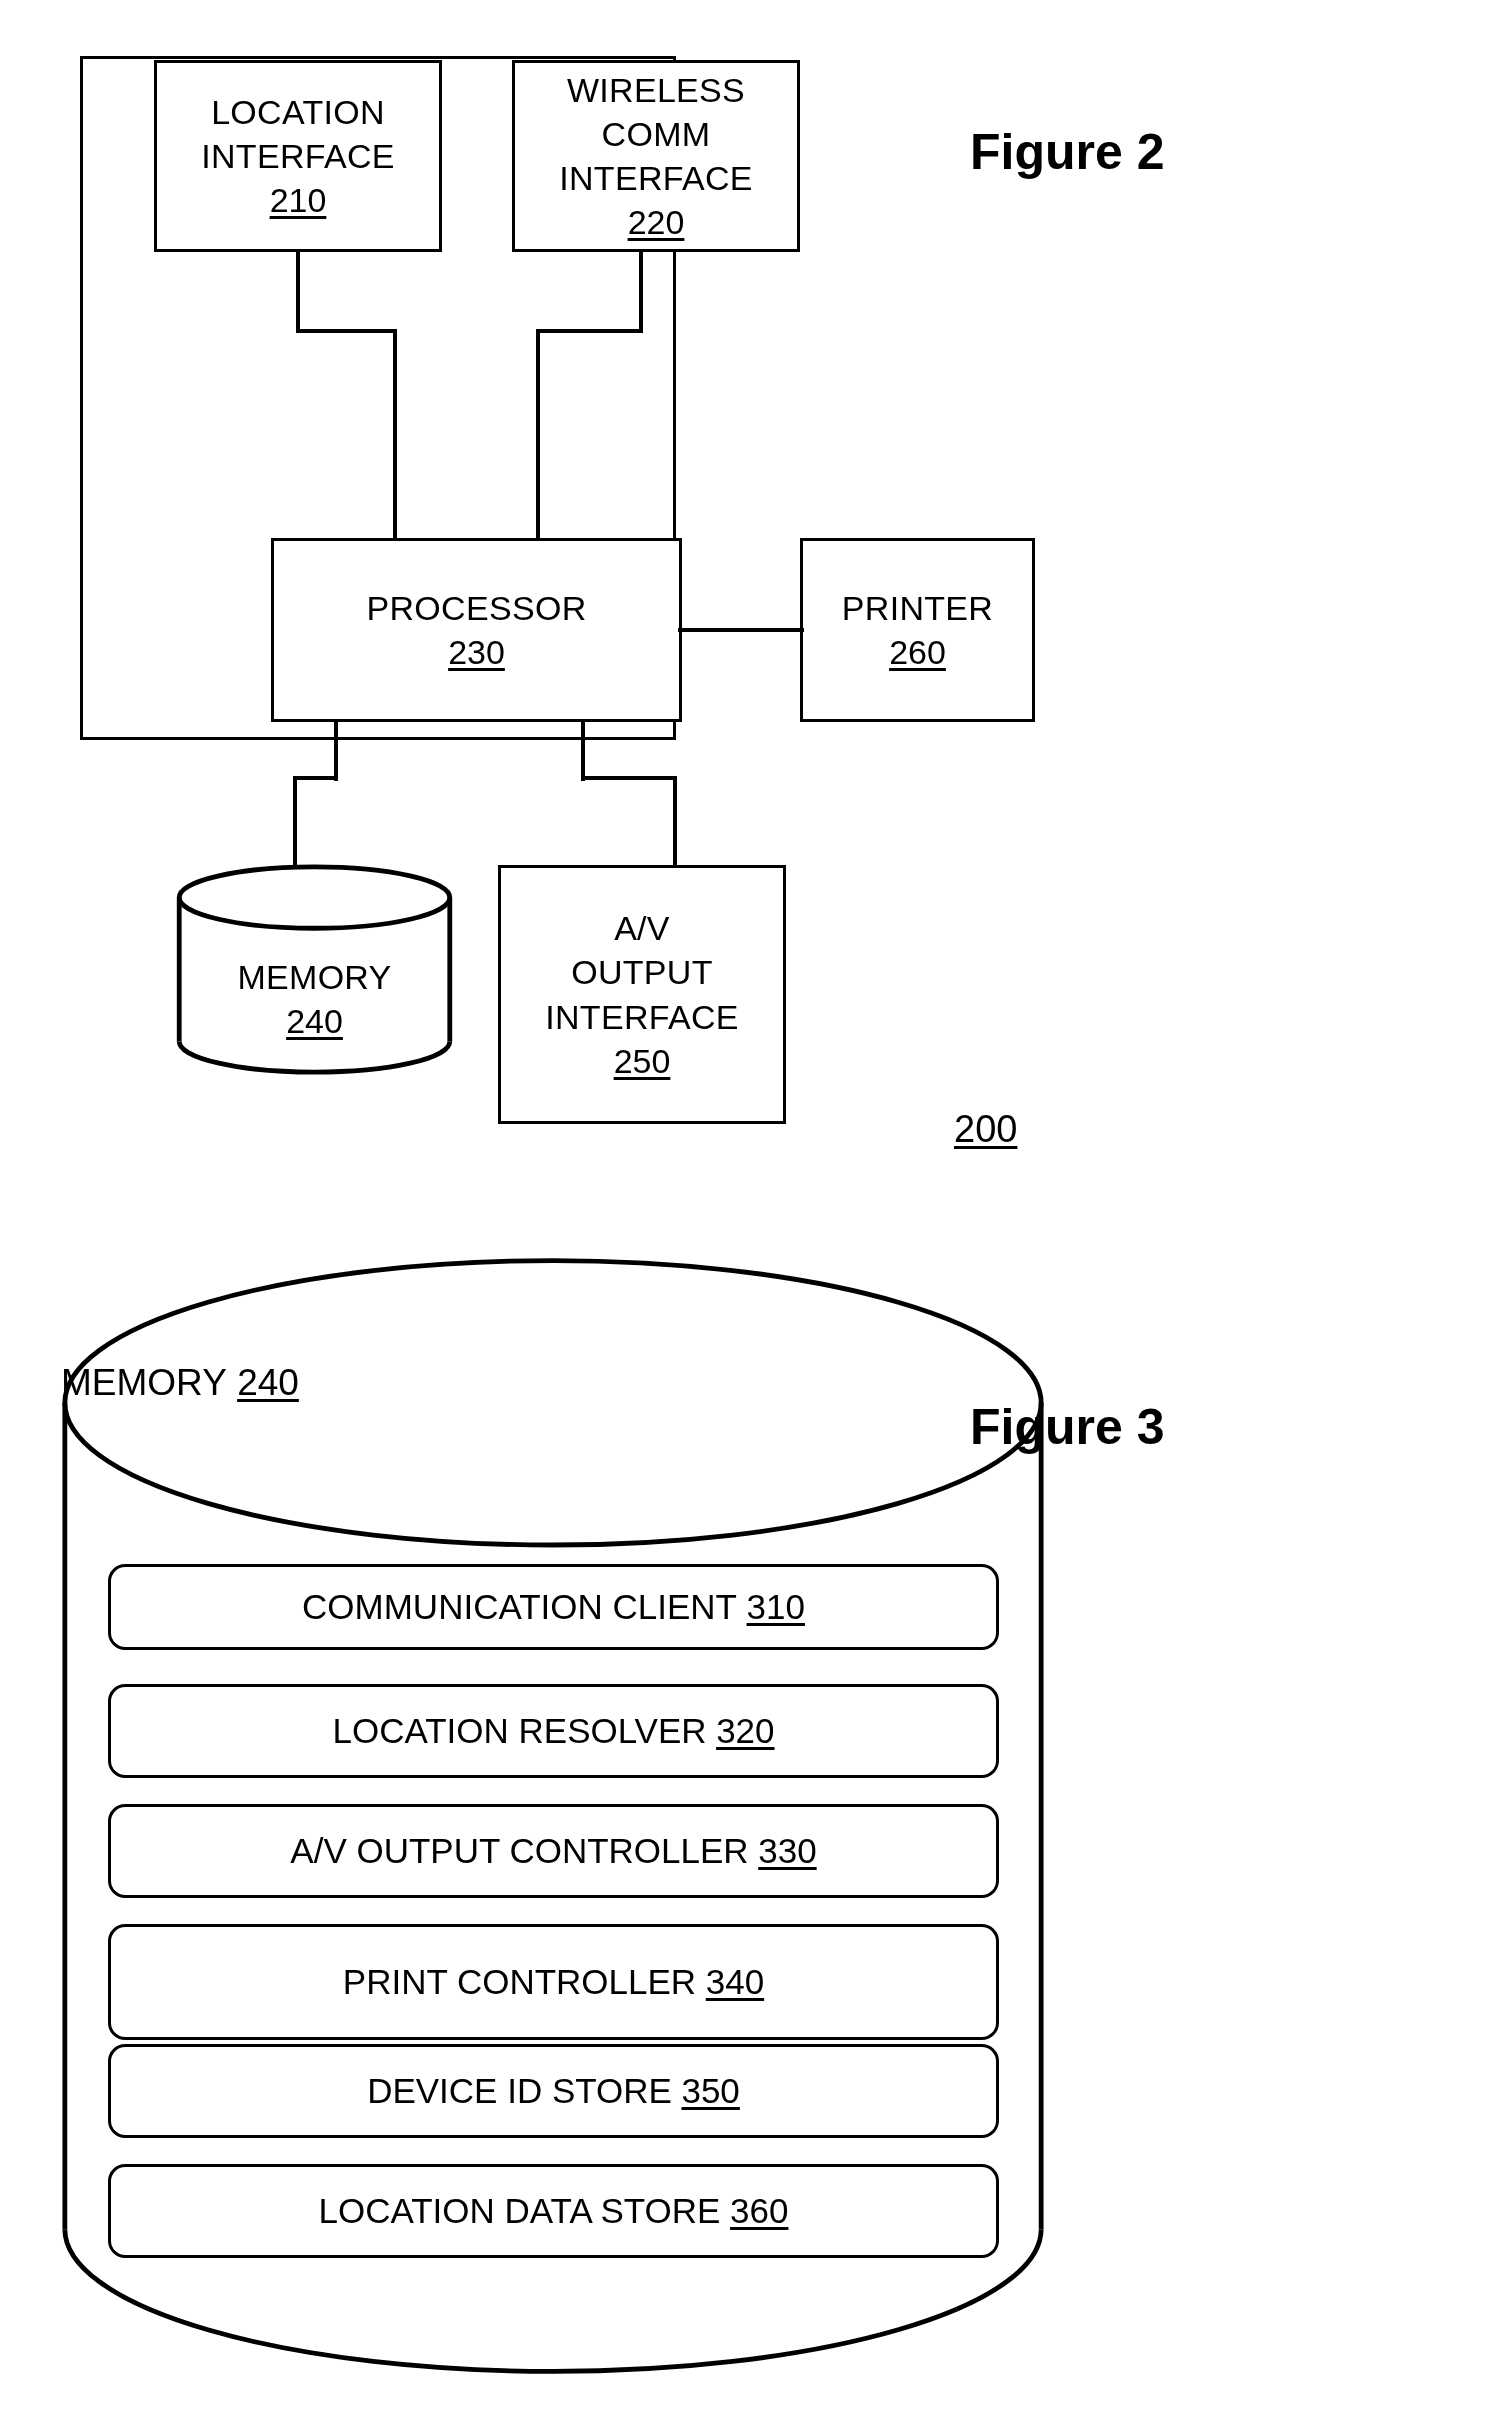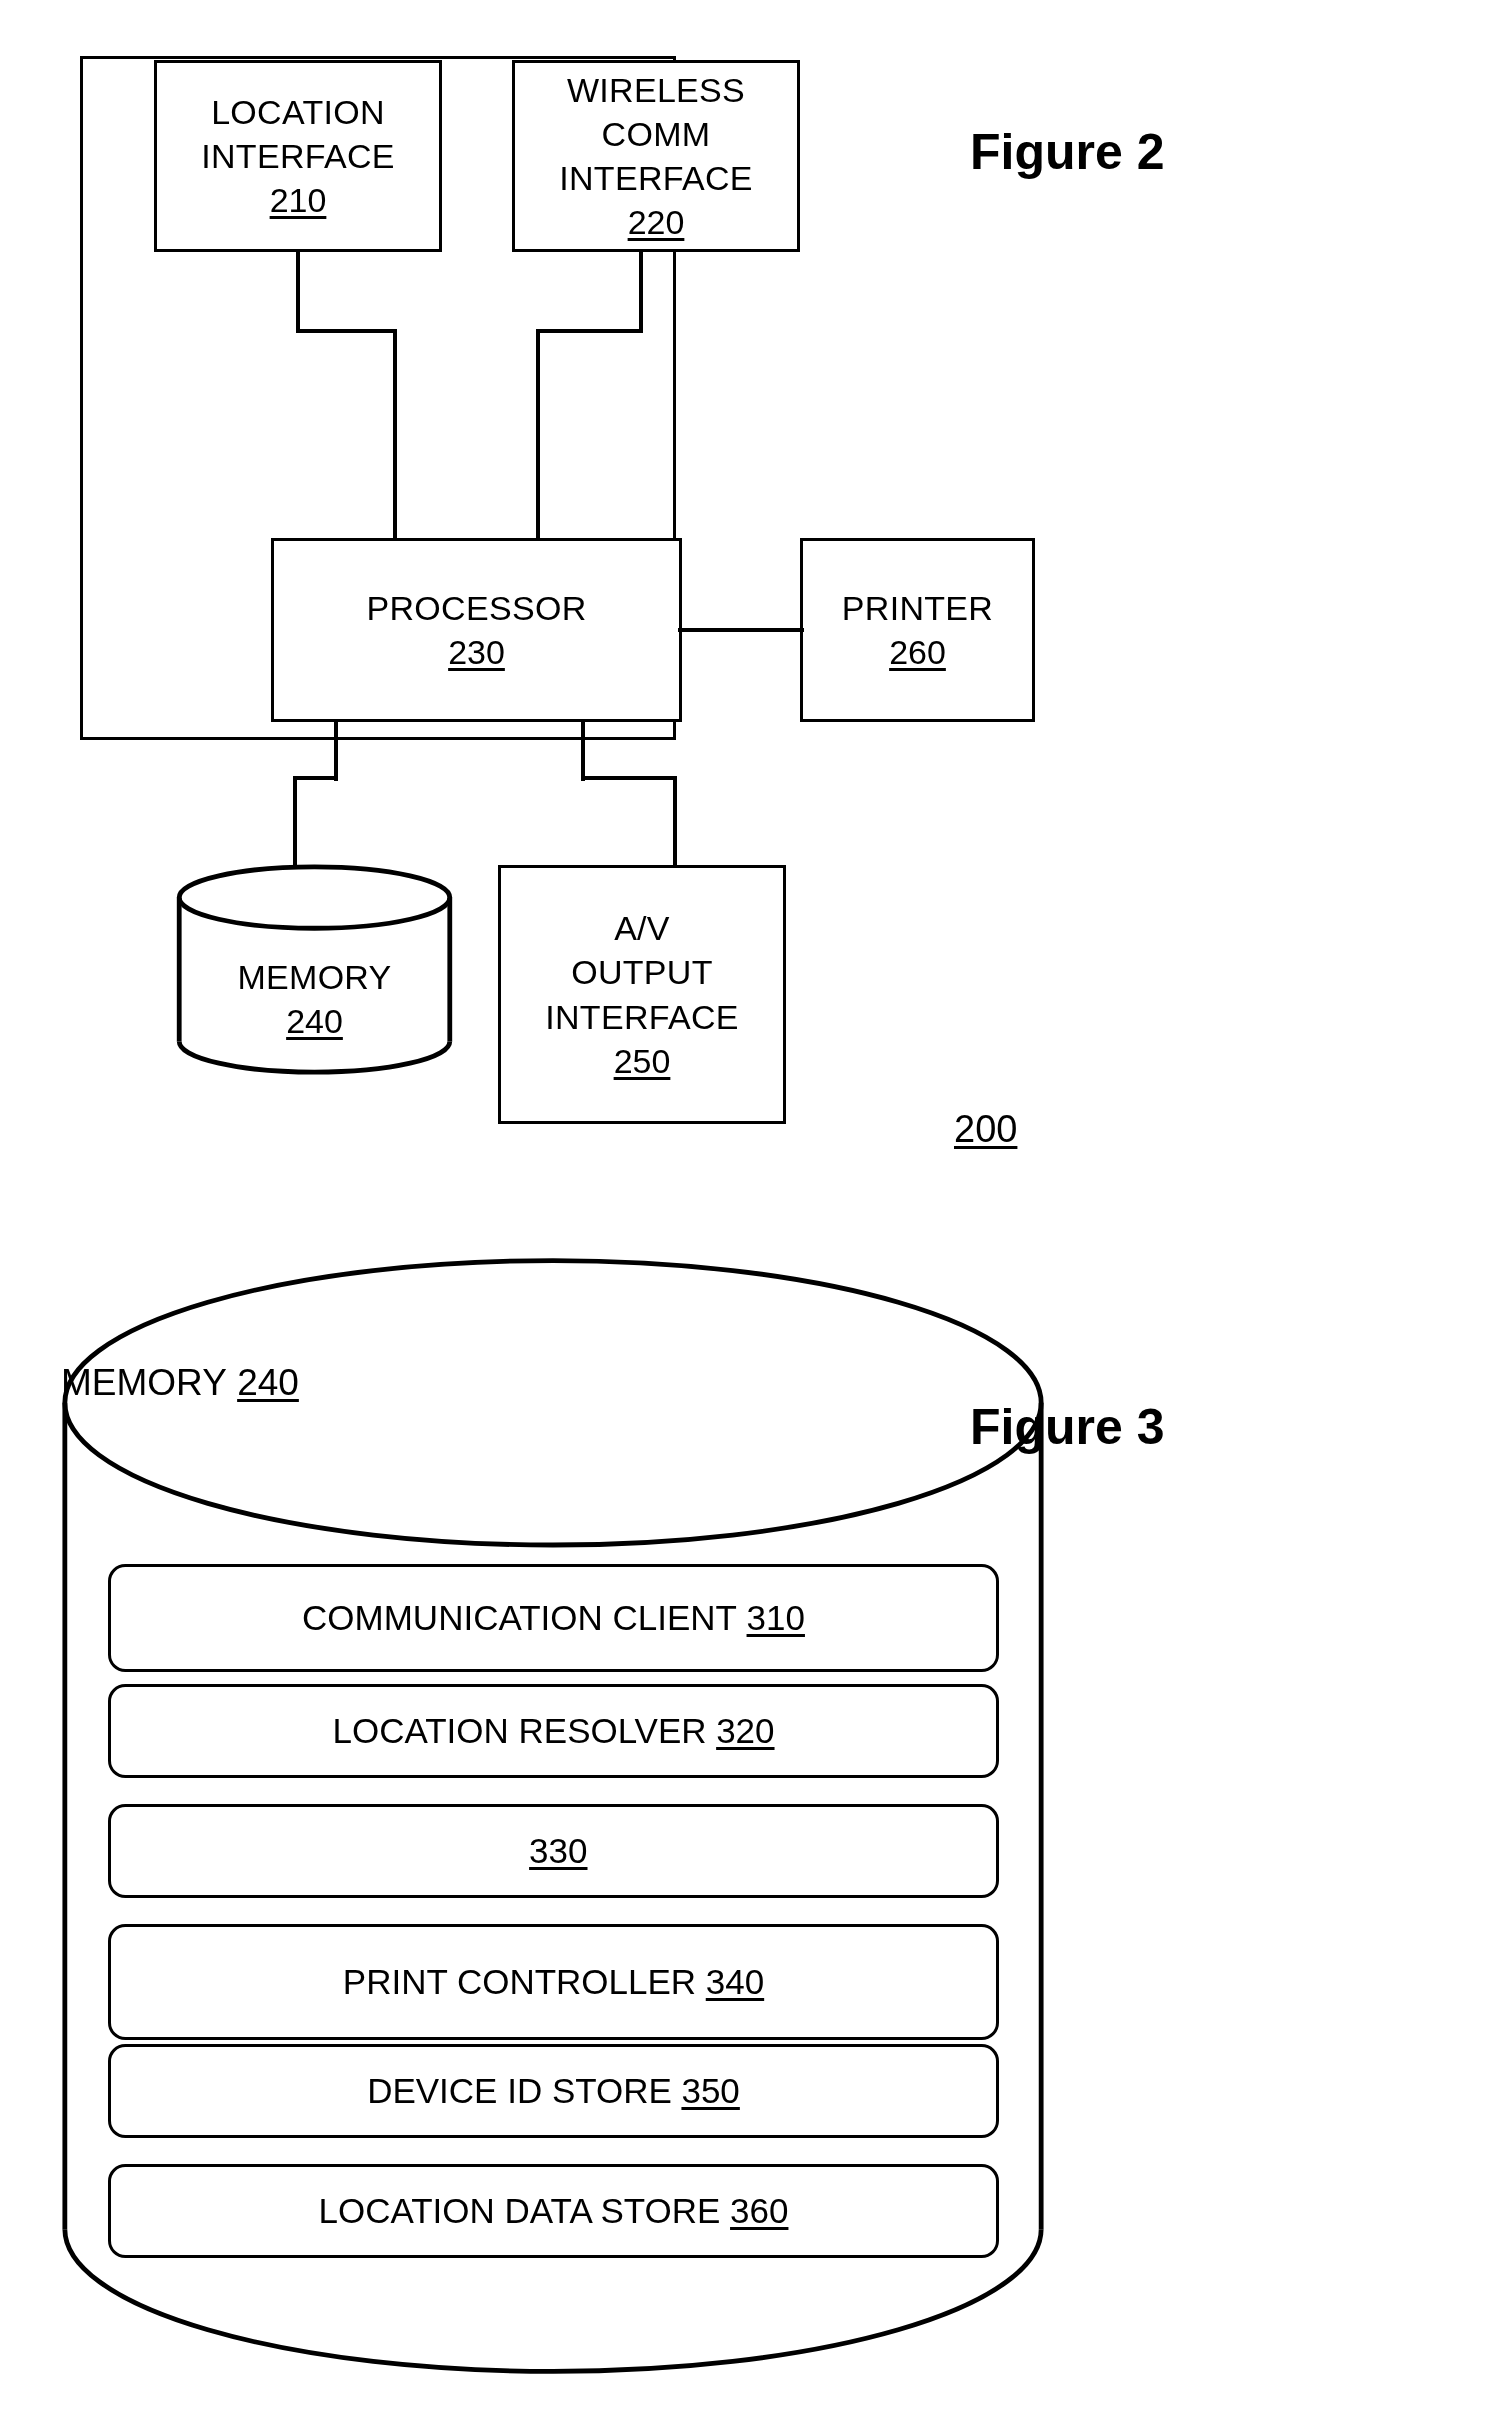--- a/index.html
+++ b/index.html
@@ -129,31 +129,32 @@
     <path d="M1020,160 L1020,1020" stroke="#000" stroke-width="5" fill="none"></path>
     <ellipse cx="512" cy="160" rx="508" ry="148" stroke="#000" stroke-width="5" fill="none"></ellipse>
     <path d="M4,1020 A508,148 0 0 0 1020,1020" stroke="#000" stroke-width="5" fill="none"></path>
   </svg>
 </div>
 
 <div class="abs" style="left:61px;top:1362px;width:984px;text-align:left;">
   <span style="font-size:37px;">MEMORY</span><span style="font-size:37px;">&nbsp;</span><span class="u" style="font-size:37px;">240</span>
 </div>
 
-<div class="f3row" style="left:108px;top:1564px;width:891px;height:108px;">
+<div class="f3row" style="left:108px;top:1564px;width:891px;height:86px;">
   <span>COMMUNICATION CLIENT</span>
   <span class="rn">310</span>
 </div>
 
 <div class="f3row" style="left:108px;top:1684px;width:891px;height:94px;">
   <span>LOCATION RESOLVER</span>
   <span class="rn">320</span>
 </div>
 
 <div class="f3row" style="left:108px;top:1804px;width:891px;height:94px;">
+  <span>A/V OUTPUT CONTROLLER</span>
   <span class="rn">330</span>
 </div>
 
 <div class="f3row" style="left:108px;top:1924px;width:891px;height:116px;">
   <span>PRINT CONTROLLER</span>
   <span class="rn">340</span>
 </div>
 
 <div class="f3row" style="left:108px;top:2044px;width:891px;height:94px;">
   <span>DEVICE ID STORE</span>

